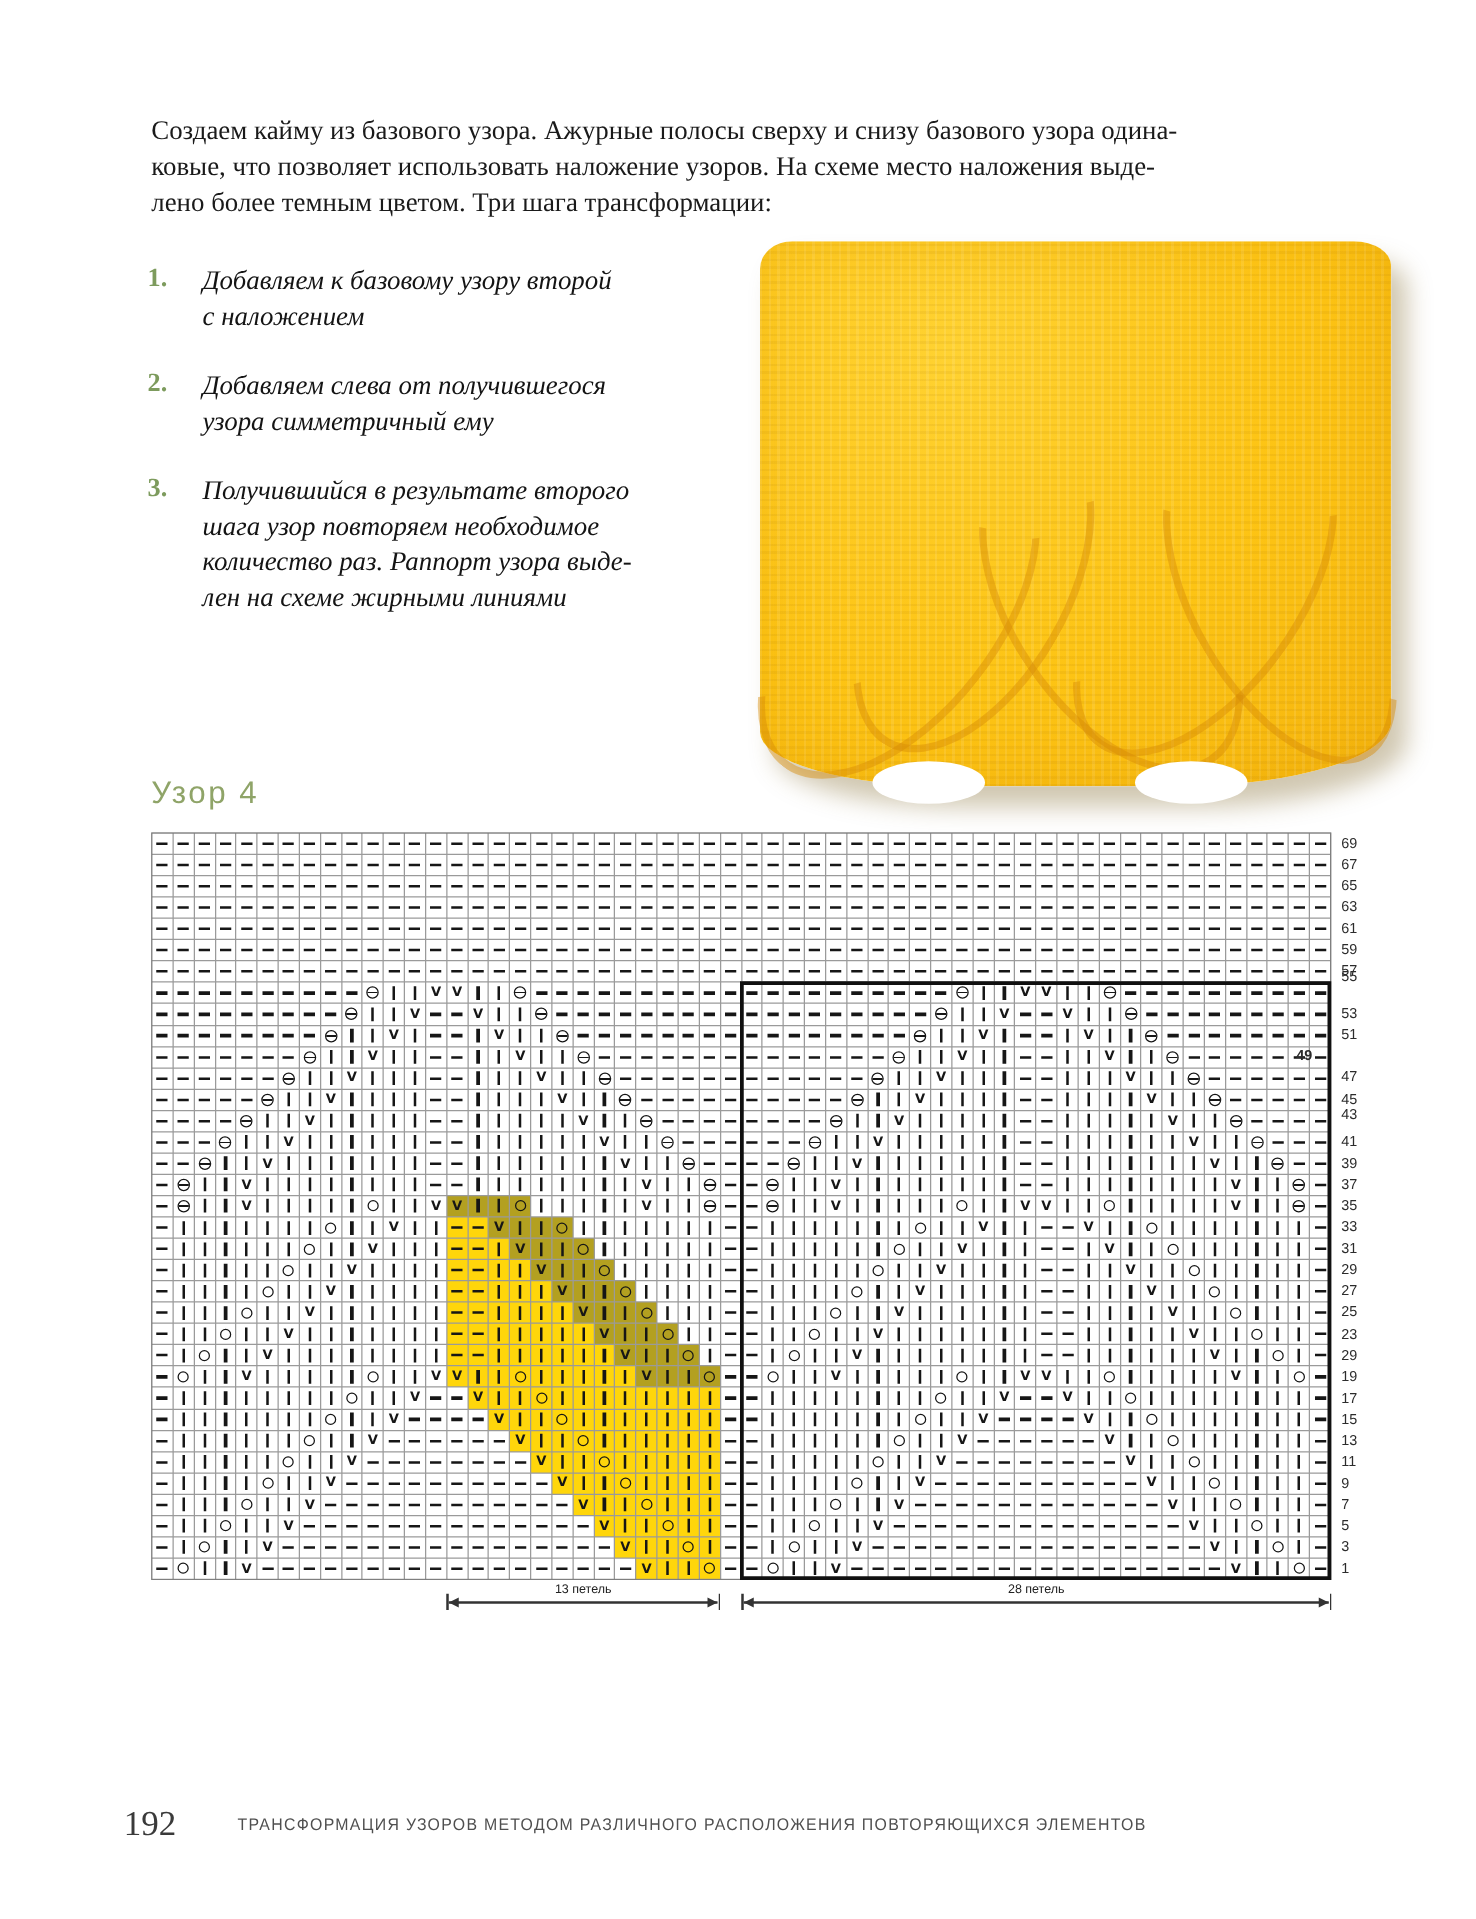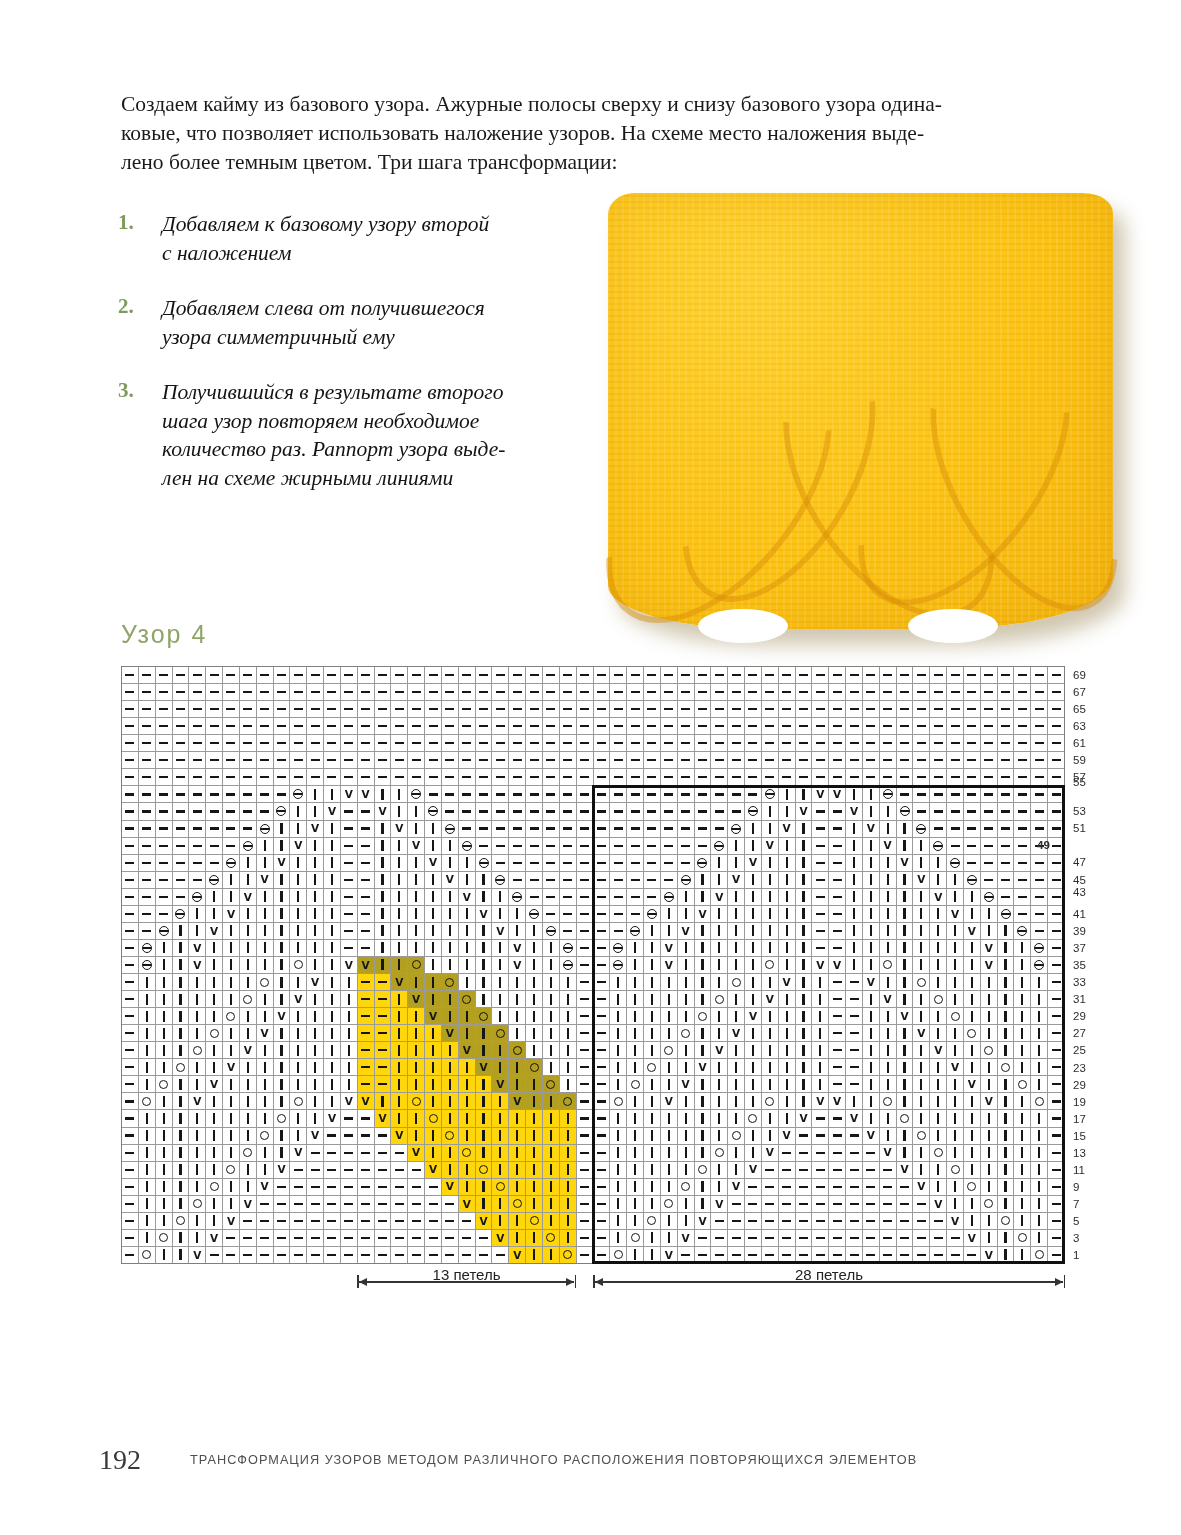--- a/index.html
+++ b/index.html
@@ -46,21 +46,21 @@
   .sym-o{width:9px;height:9px;border:1.8px solid #161616;border-radius:50%;box-sizing:border-box;}
   .sym-th{width:10px;height:10px;border:1.7px solid #161616;border-radius:50%;box-sizing:border-box;
           background:linear-gradient(rgba(0,0,0,0) 0 42%, #161616 42% 58%, rgba(0,0,0,0) 58%);}
   .rapport-box{position:absolute;left:471px;top:119px;width:473px;height:479px;
           border:3px solid #101010;box-sizing:border-box;pointer-events:none;}
   .rownum{position:absolute;font-family:"Liberation Sans",sans-serif;font-size:11.5px;color:#2c2c2c;}
 
   
   .arrow{position:absolute;height:22px;}
   .arrow .lbl{position:absolute;width:100%;text-align:center;top:-2px;
-          font-family:"Liberation Sans",sans-serif;font-size:15px;color:#222;}
+          font-family:"Liberation Sans",sans-serif;font-size:10px;color:#222;}
   .arrow .line{position:absolute;left:2px;right:2px;top:13px;height:1.5px;background:#333;}
   .arrow .tick{position:absolute;top:7px;width:1.5px;height:13px;background:#333;}
   .arrow .tick.l{left:0;} .arrow .tick.r{right:0;}
   .arrow .head{position:absolute;top:10px;width:0;height:0;border-top:4px solid transparent;
           border-bottom:4px solid transparent;}
   .arrow .head.l{left:2px;border-right:8px solid #333;}
   .arrow .head.r{right:2px;border-left:8px solid #333;}
 
   
   .footer-page{position:absolute;left:99px;top:1444px;font-size:28px;font-weight:normal;color:#3a3a3a;}

